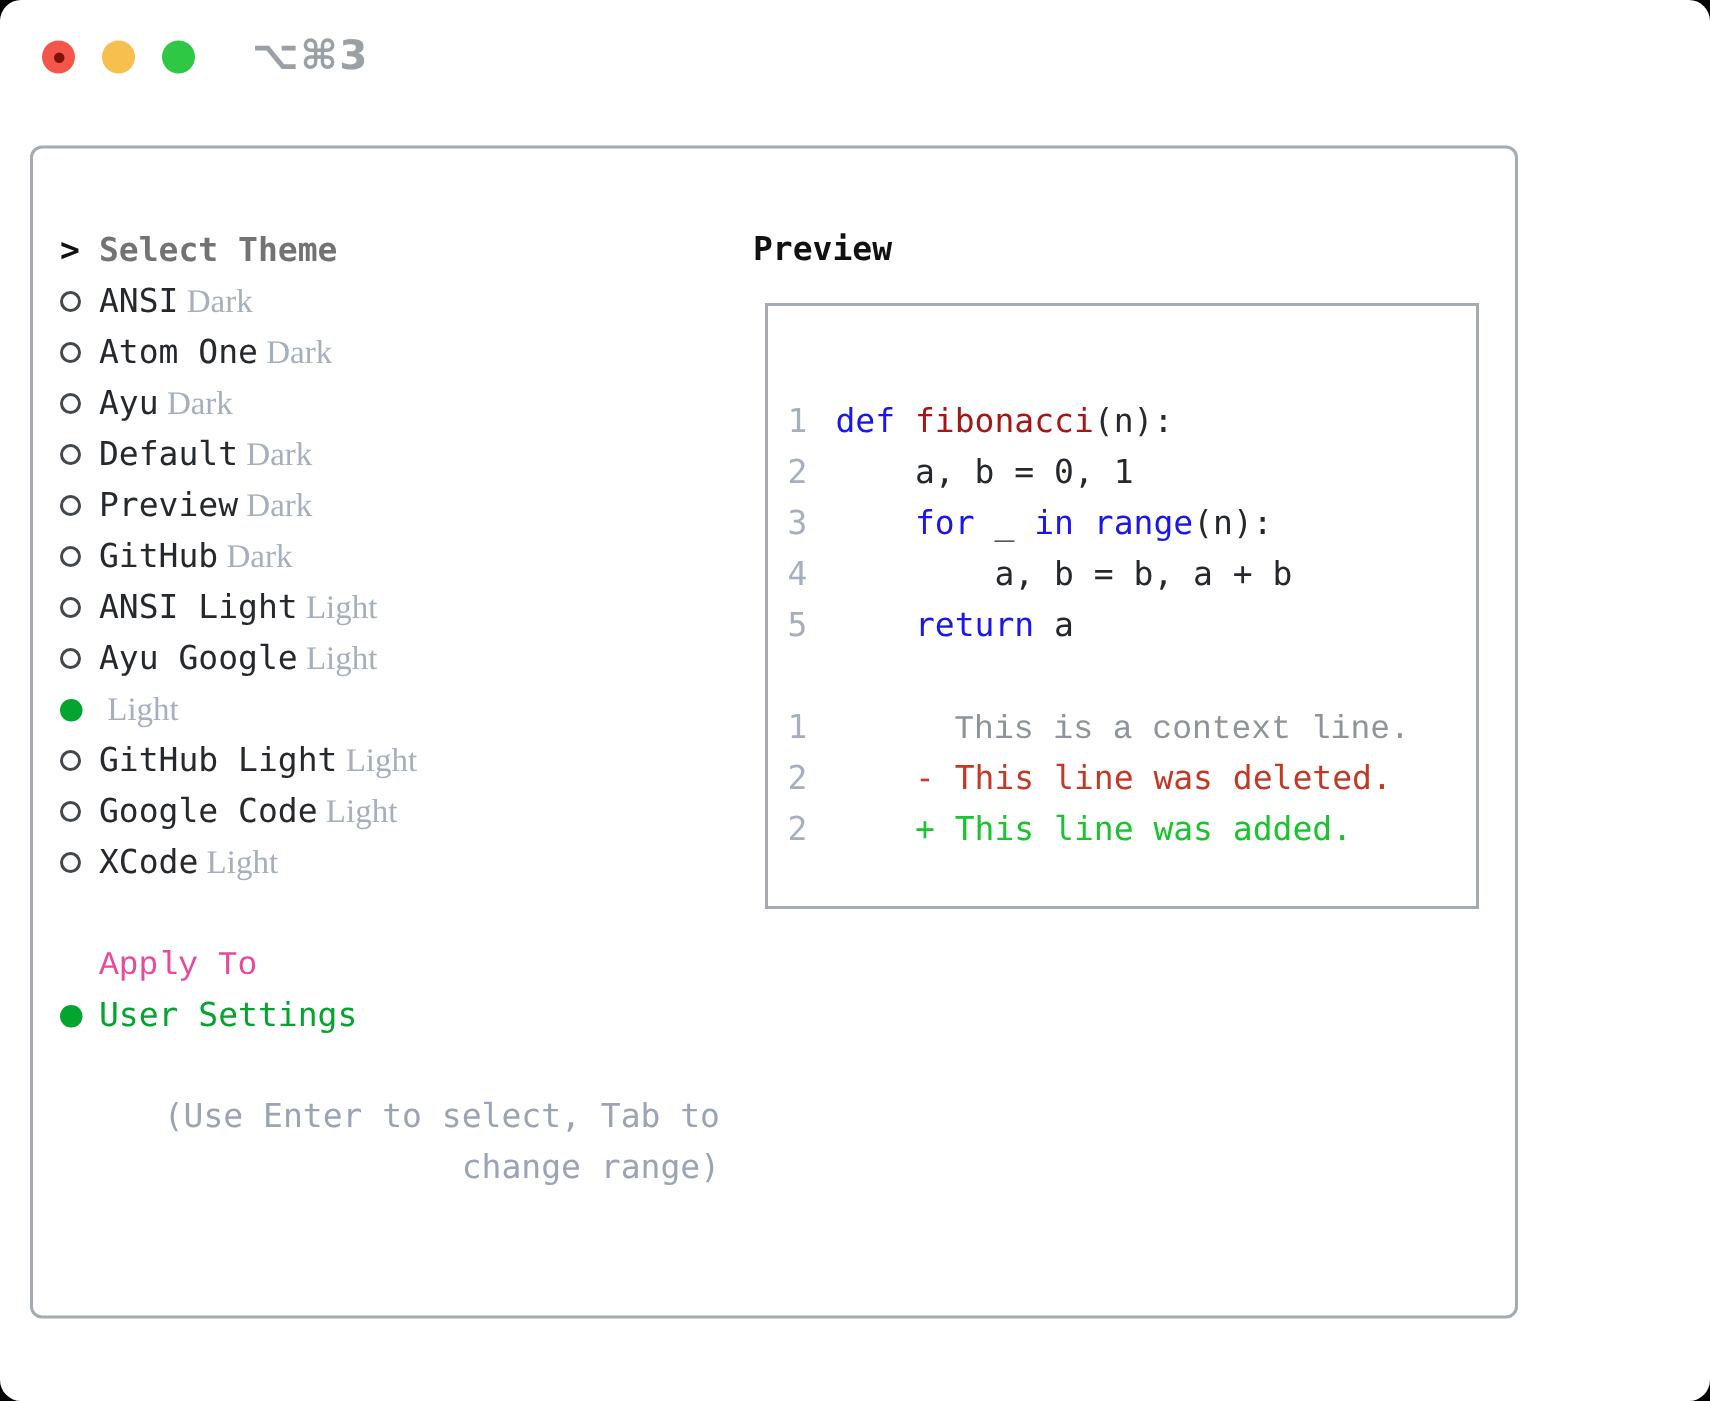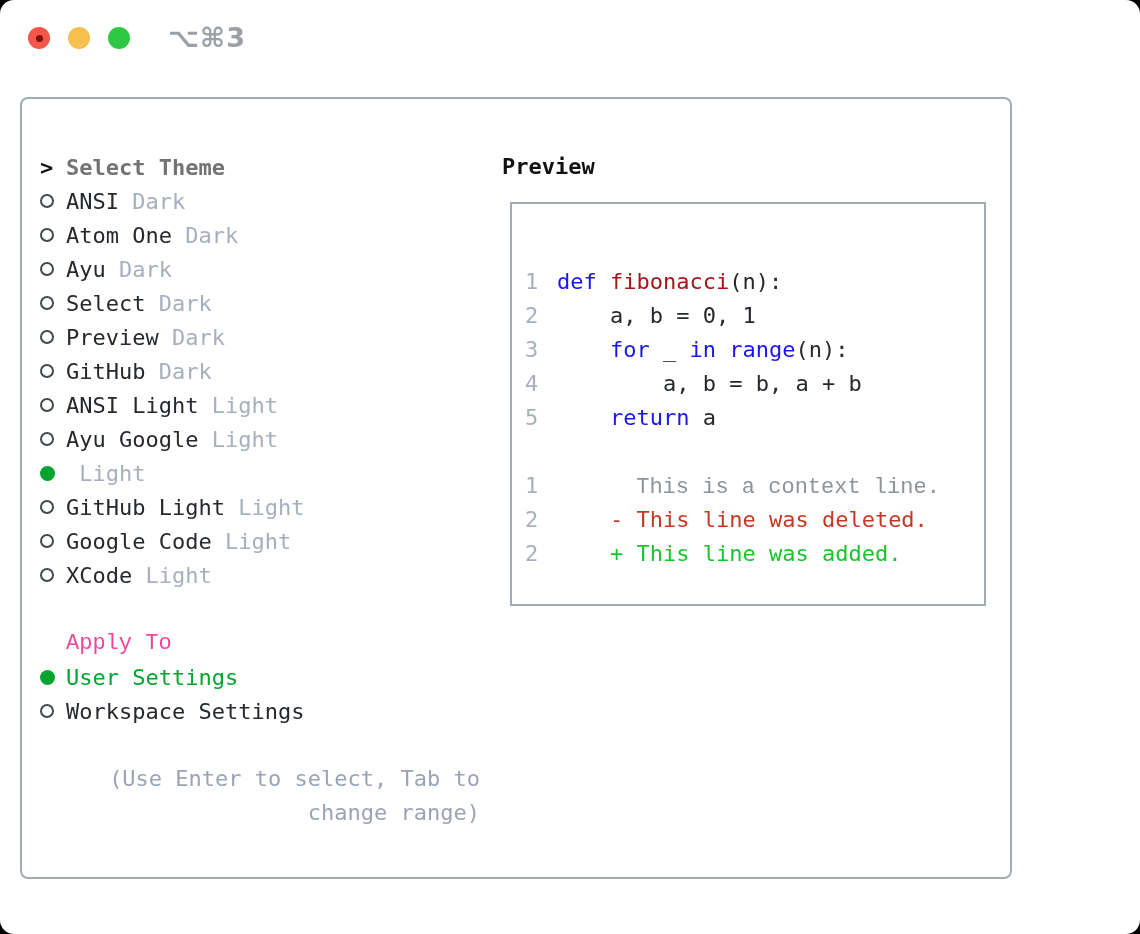--- a/index.html
+++ b/index.html
@@ -19,21 +19,21 @@
   #panel{position:absolute;left:20px;top:97px;width:992px;height:782px;
          border:2px solid var(--c-border);border-radius:8px;box-sizing:border-box;background:#fff;}
   
   #left-col{position:absolute;left:18px;top:51px;width:440px;font-size:22px;color:var(--c-ink);}
   .row{display:flex;height:34px;align-items:center;white-space:pre;}
   .row .marker{width:26px;display:flex;align-items:center;flex:0 0 26px;}
   .circle{width:14px;height:14px;border:2px solid var(--c-circle);border-radius:50%;box-sizing:border-box;}
   .circle.filled{background:var(--c-green);border:none;width:15px;height:15px;}
   .hdr{font-weight:700;color:#737373;}
   .hdr-prefix{font-weight:700;color:#111;}
-  .variant{color:var(--c-muted);}
+  .variant{color:var(--c-muted);font-family:Liberation Serif, serif;}
   .row.sel .tname{color:var(--c-green);}
   .subhdr{color:#ec4899;font-family:Liberation Mono, monospace;}
   .hint{color:var(--c-hint);height:34px;line-height:34px;white-space:pre;text-align:right;}
   
   #preview-label{position:absolute;left:480px;top:51px;height:34px;line-height:34px;
                  font-size:22px;font-weight:700;color:#111;}
   #preview-box{position:absolute;left:488px;top:103px;width:476px;height:404px;
                border:2px solid var(--c-border);box-sizing:border-box;background:#fff;
                padding:61px 0 0 13px;overflow:hidden;}
   .pline{height:34px;line-height:34px;font-size:22px;white-space:pre;color:var(--c-ink);}
@@ -62,38 +62,37 @@
 
     <div id="left-col">
       <div class="row">
         <span class="marker hdr-prefix">&gt;</span>
         <span class="hdr">Select Theme</span>
       </div>
       <div id="theme-rows">
           <div class="row"><span class="marker"><span class="circle"></span></span><span class="tname">ANSI</span><span class="variant"> Dark</span></div>
           <div class="row"><span class="marker"><span class="circle"></span></span><span class="tname">Atom One</span><span class="variant"> Dark</span></div>
           <div class="row"><span class="marker"><span class="circle"></span></span><span class="tname">Ayu</span><span class="variant"> Dark</span></div>
-          <div class="row"><span class="marker"><span class="circle"></span></span><span class="tname">Select</span><span class="variant"> Dark</span></div>
+          <div class="row"><span class="marker"><span class="circle"></span></span><span class="tname">Default</span><span class="variant"> Dark</span></div>
           <div class="row"><span class="marker"><span class="circle"></span></span><span class="tname">Preview</span><span class="variant"> Dark</span></div>
           <div class="row"><span class="marker"><span class="circle"></span></span><span class="tname">GitHub</span><span class="variant"> Dark</span></div>
           <div class="row"><span class="marker"><span class="circle"></span></span><span class="tname">ANSI Light</span><span class="variant"> Light</span></div>
           <div class="row"><span class="marker"><span class="circle"></span></span><span class="tname">Ayu Google</span><span class="variant"> Light</span></div>
           <div class="row sel"><span class="marker"><span class="circle filled"></span></span><span class="variant"> Light</span></div>
           <div class="row"><span class="marker"><span class="circle"></span></span><span class="tname">GitHub Light</span><span class="variant"> Light</span></div>
           <div class="row"><span class="marker"><span class="circle"></span></span><span class="tname">Google Code</span><span class="variant"> Light</span></div>
           <div class="row"><span class="marker"><span class="circle"></span></span><span class="tname">XCode</span><span class="variant"> Light</span></div>
         </div>
       <div class="row"></div>
       <div class="row">
         <span class="marker"></span>
         <span class="subhdr">Apply To</span>
       </div>
       <div id="apply-rows">
           <div class="row sel"><span class="marker"><span class="circle filled"></span></span><span class="tname">User Settings</span></div>
-          <div class="row"><span class="marker"><span class="circle"></span></span><span class="tname">Workspace Settings</span></div>
         </div>
       <div class="row"></div>
       <div id="hint-rows">
           <div class="hint">(Use Enter to select, Tab to</div>
           <div class="hint">change range)</div>
         </div>
     </div>
 
     <div id="preview-label">Preview</div>
 

